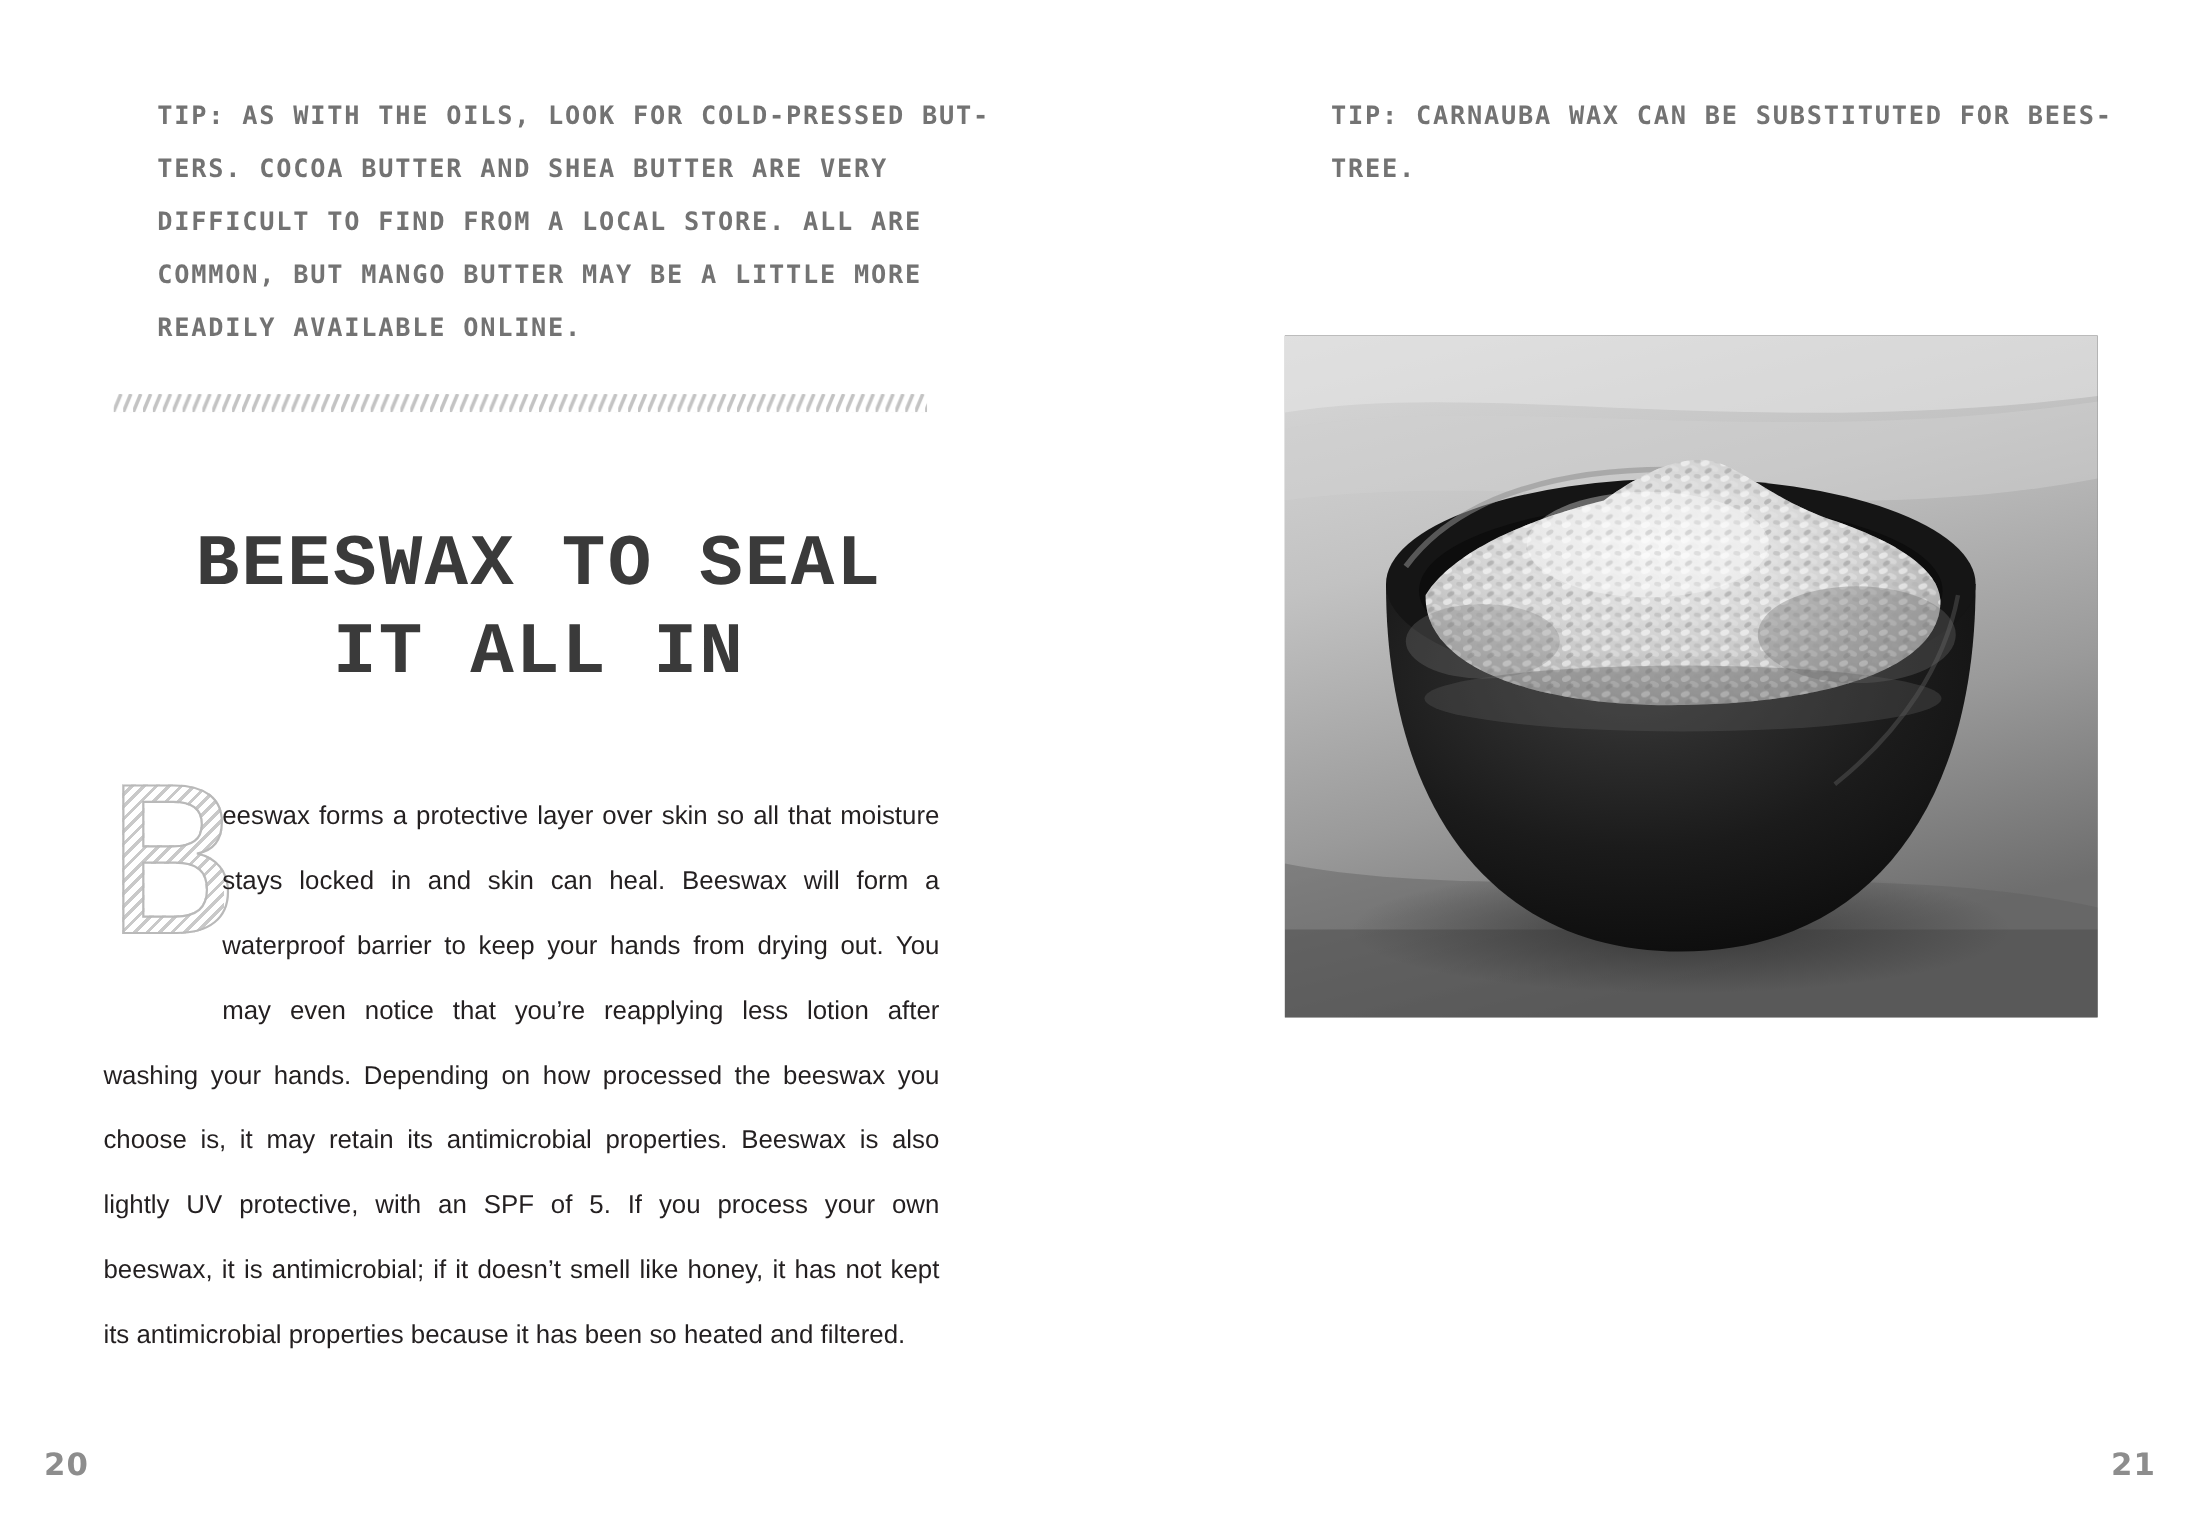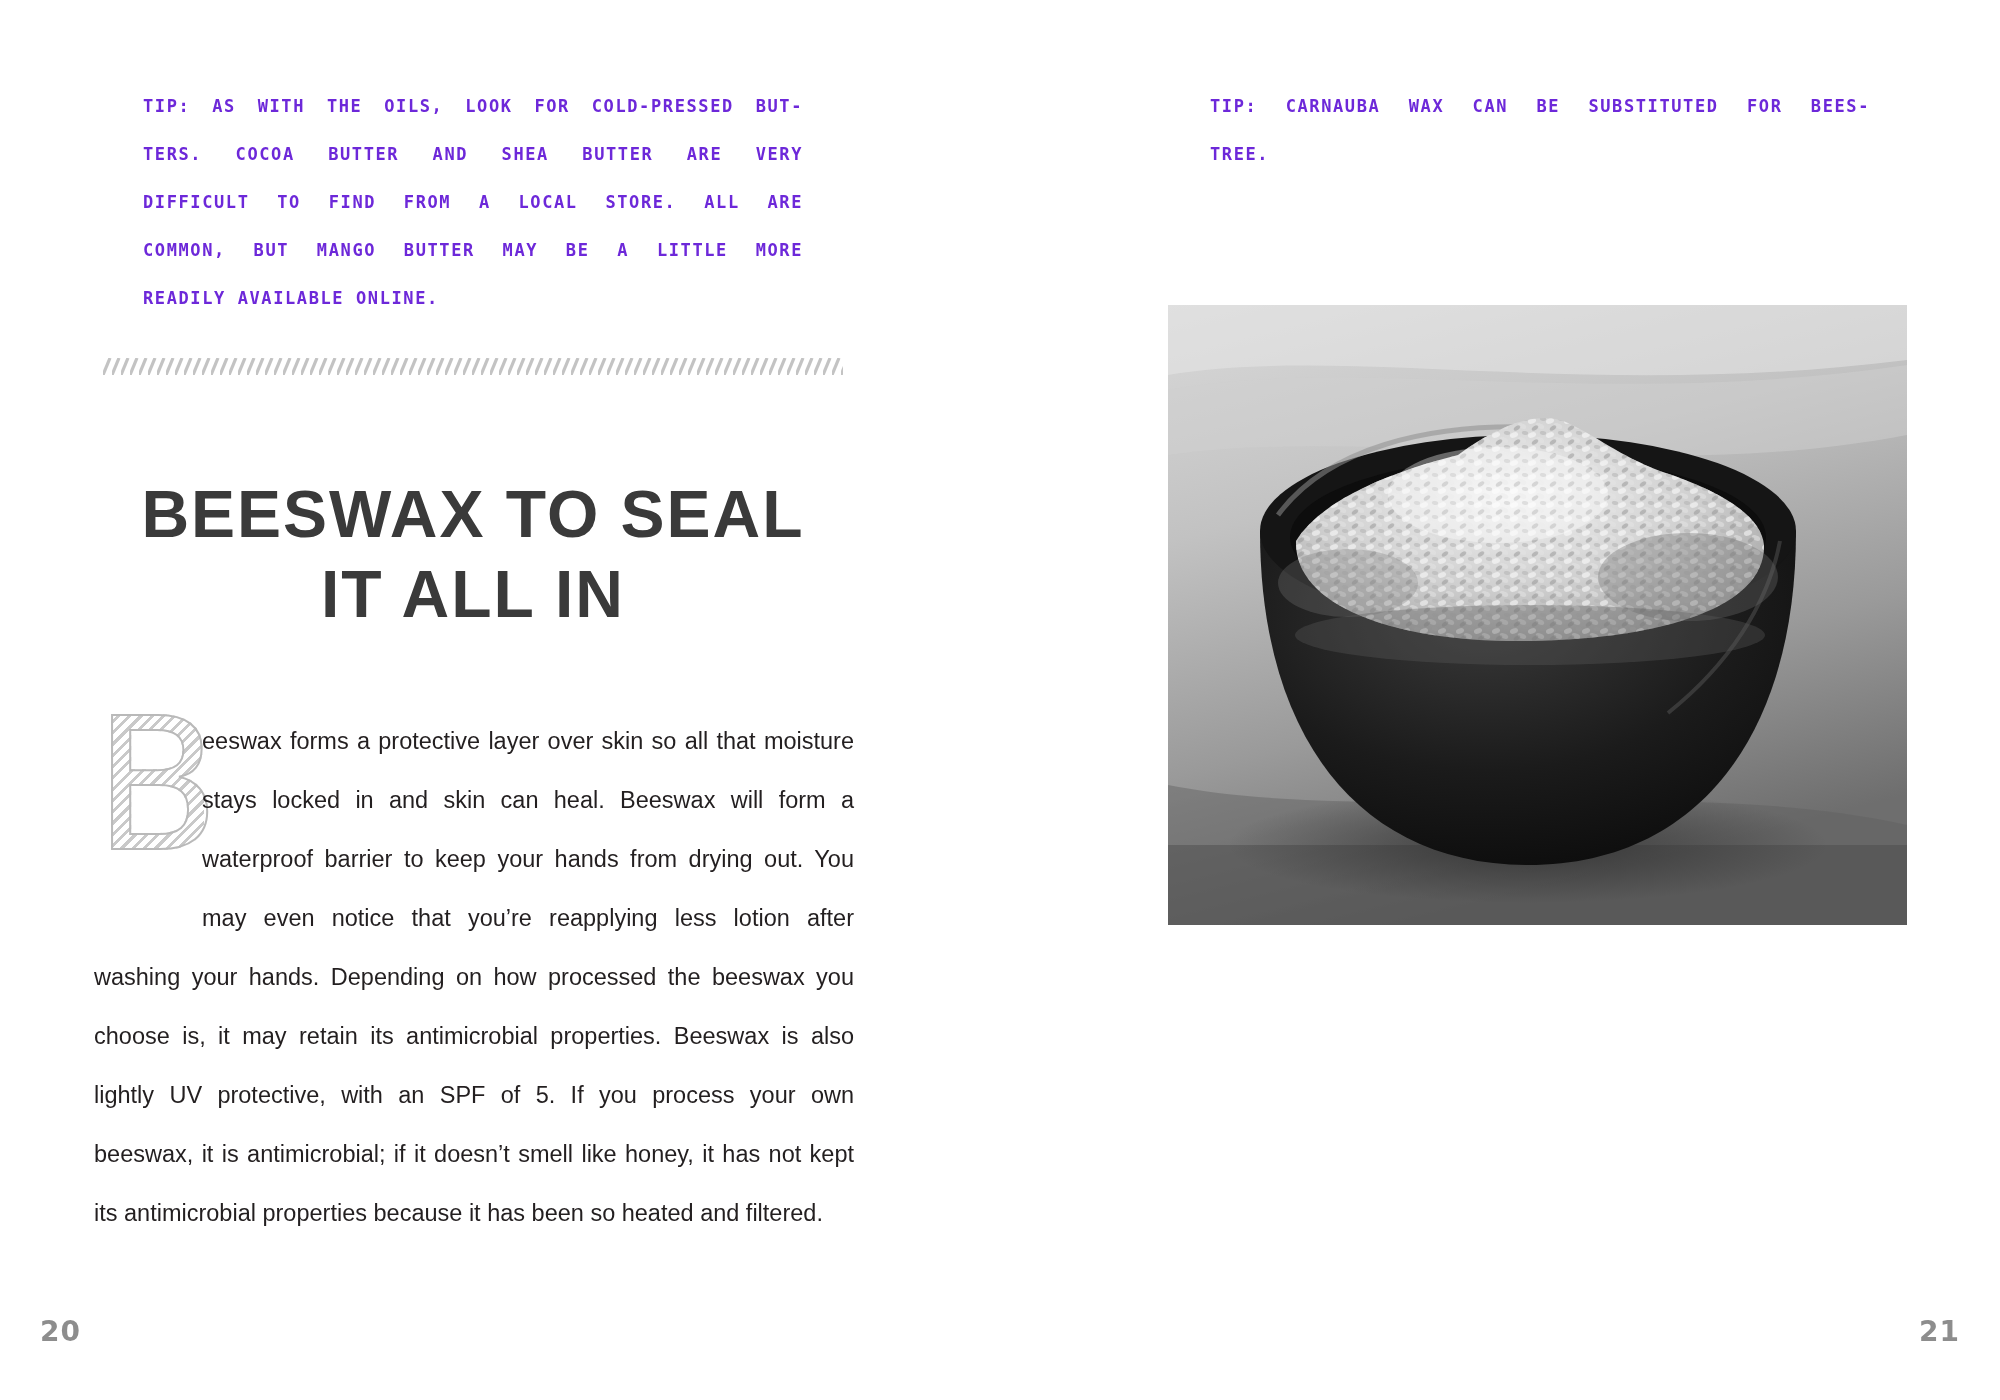--- a/index.html
+++ b/index.html
@@ -30,24 +30,24 @@
   }
 
   
   .page-left {
     padding: 0;
   }
 
   .tip-block {
     position: absolute;
     font-family: "DejaVu Sans Mono", monospace;
-    font-size: 17px;
+    font-size: 23px;
     letter-spacing: 1.6px;
     line-height: 48px;
-    color: #6d28d9;
+    color: #737373;
     font-weight: 700;
     text-transform: uppercase;
   }
 
   .tip-left {
     left: 143px;
     top: 82px;
     width: 660px;
     text-align: justify;
   }
@@ -83,25 +83,25 @@
     left: 103px;
     top: 358px;
     width: 740px;
     height: 17px;
     overflow: hidden;
   }
   .divider svg { display: block; }
 
   .chapter-title {
     position: absolute;
-    left: 103px;
+    left: 120px;
     top: 430px;
     width: 740px;
     text-align: center;
-    font-family: Liberation Sans, sans-serif;
+    font-family: Liberation Mono, monospace;
     font-weight: 700;
     font-size: 66px;
     line-height: 80px;
     letter-spacing: 2px;
     color: #3a3a3a;
     text-transform: uppercase;
   }
 
   .body-copy {
     position: absolute;

